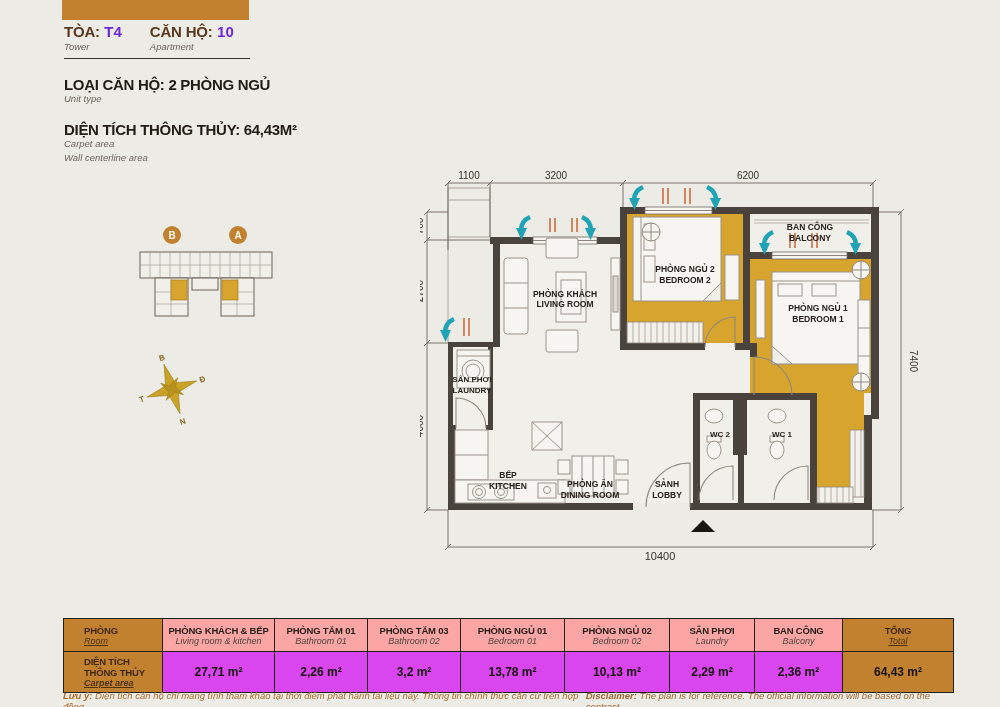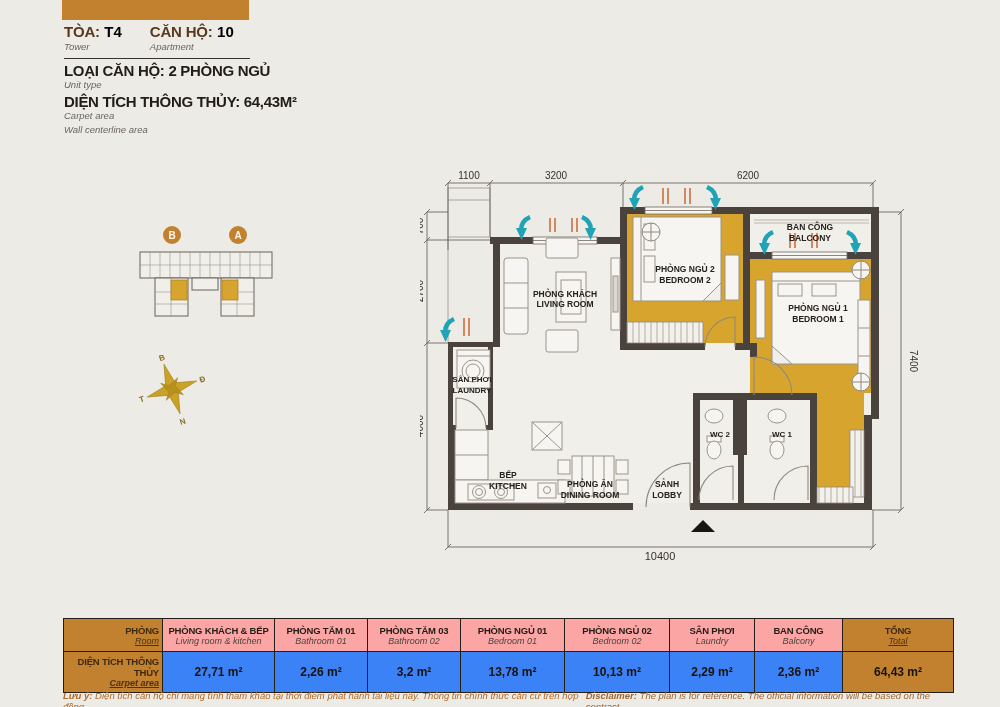--- a/index.html
+++ b/index.html
@@ -8,36 +8,36 @@
     background:#edebe6;
     font-family:"Liberation Sans","DejaVu Sans",sans-serif;
     color:#26211c;
   }
   .abs{position:absolute;}
   
   .topbar{left:62px;top:0;width:187px;height:20px;background:#c1812f;}
   .hdr{left:64px;top:23px;width:360px;}
   .hdr-row{display:flex;gap:28px;}
   .hdr-cell .lbl{font-weight:bold;font-size:15px;color:#59391d;letter-spacing:-0.2px;}
-  .hdr-cell .val{font-weight:bold;font-size:15px;color:#000000;}
+  .hdr-cell .val{font-weight:bold;font-size:15px;color:#6d28d9;}
   .sub{font-style:italic;font-size:9.5px;color:#6a645c;}
   .hdr-line{width:186px;border-bottom:1.6px solid #3a332b;margin:3px 0 4px 0;}
-  .big{font-weight:bold;font-size:15px;color:#211c16;letter-spacing:-0.3px;line-height:16px;margin-top:4px;}
+  .big{font-weight:bold;font-size:15px;color:#211c16;letter-spacing:-0.3px;line-height:16px;margin-top:18px;}
   .hdr .sub{margin-bottom:3px;}
   
   .tablewrap{left:63px;top:618px;}
   table{border-collapse:collapse;table-layout:fixed;width:890px;}
   td{border:1.6px solid #241e18;text-align:center;vertical-align:middle;padding:2px 3px;}
   td .vi{font-weight:bold;font-size:9.5px;color:#211c16;letter-spacing:-0.2px;}
   td .en{font-style:italic;font-size:9px;color:#4a443c;}
   td.oc{background:#c1812f;}
   td.oc .vi{color:#3f2810;}
   td.oc .en{color:#4d3214;text-decoration:underline;}
-  td.left{text-align:right;padding-left:7px;}
-  tr.vals td{height:36px;font-weight:bold;font-size:12px;color:#17120d;background:#3b82f6;}
+  td.left{text-align:left;padding-left:20px;}
+  tr.vals td{height:36px;font-weight:bold;font-size:12px;color:#17120d;background:#d946ef;}
   tr.hdrs td{height:28px;background:#fca5a5;}
   tr td.oc{background:#c1812f;}
   
   .notes{left:63px;top:690px;width:890px;display:flex;justify-content:space-between;}
   .note{font-style:italic;font-size:9.5px;color:#b06a28;}
   .note b{font-weight:bold;}
   .note.en{color:#a06530;}
   svg text{font-family:"Liberation Sans","DejaVu Sans",sans-serif;}
 </style>
 </head>

